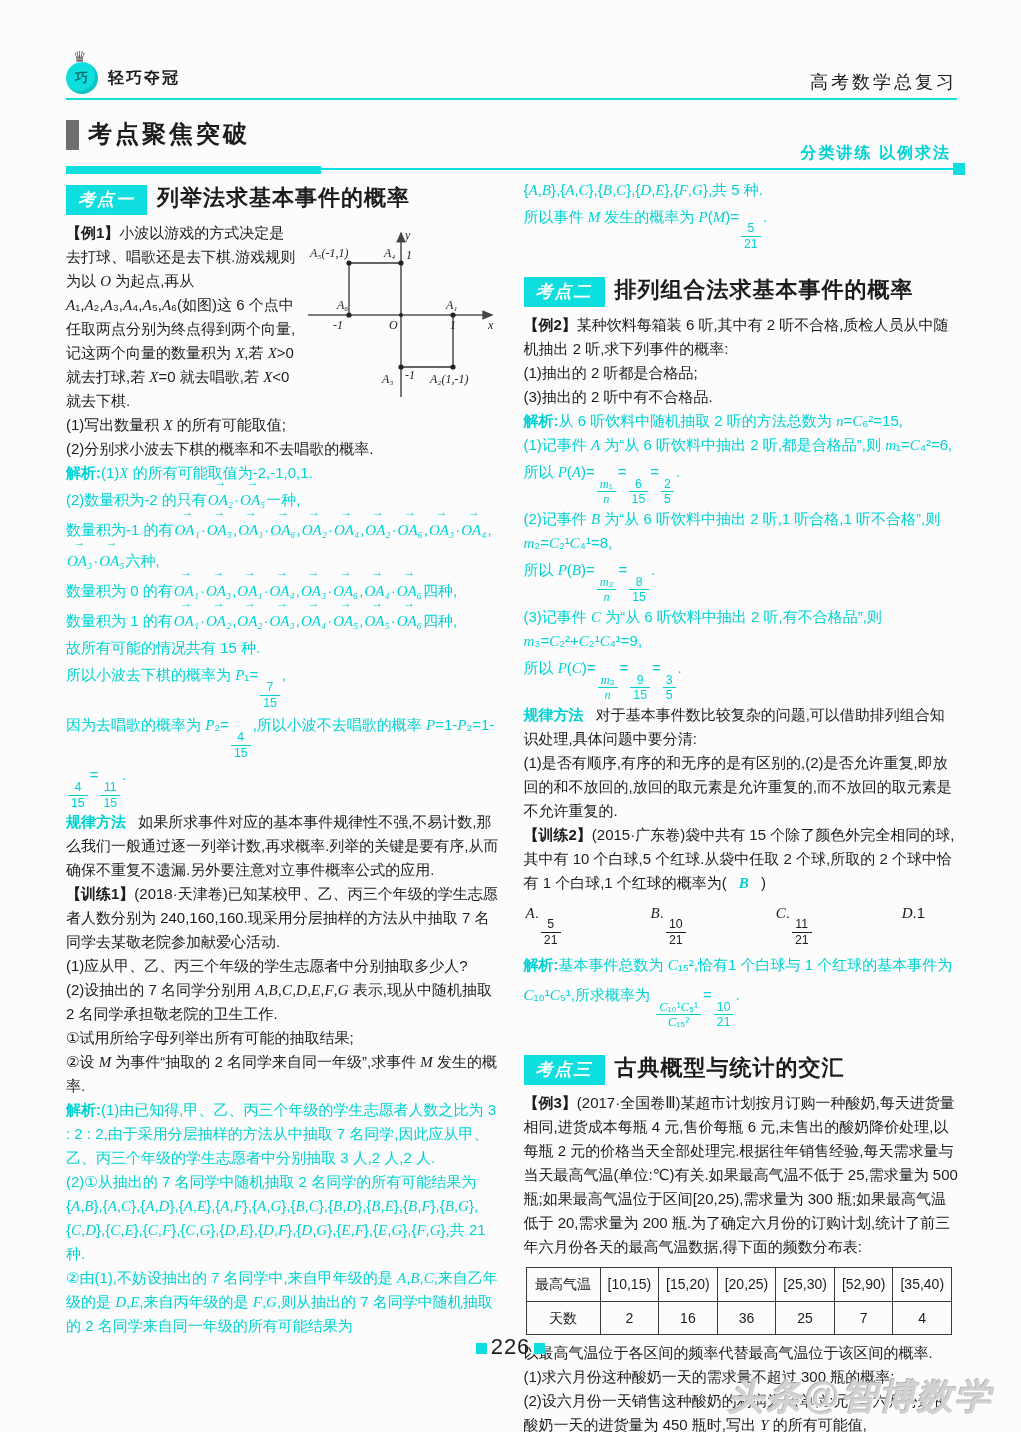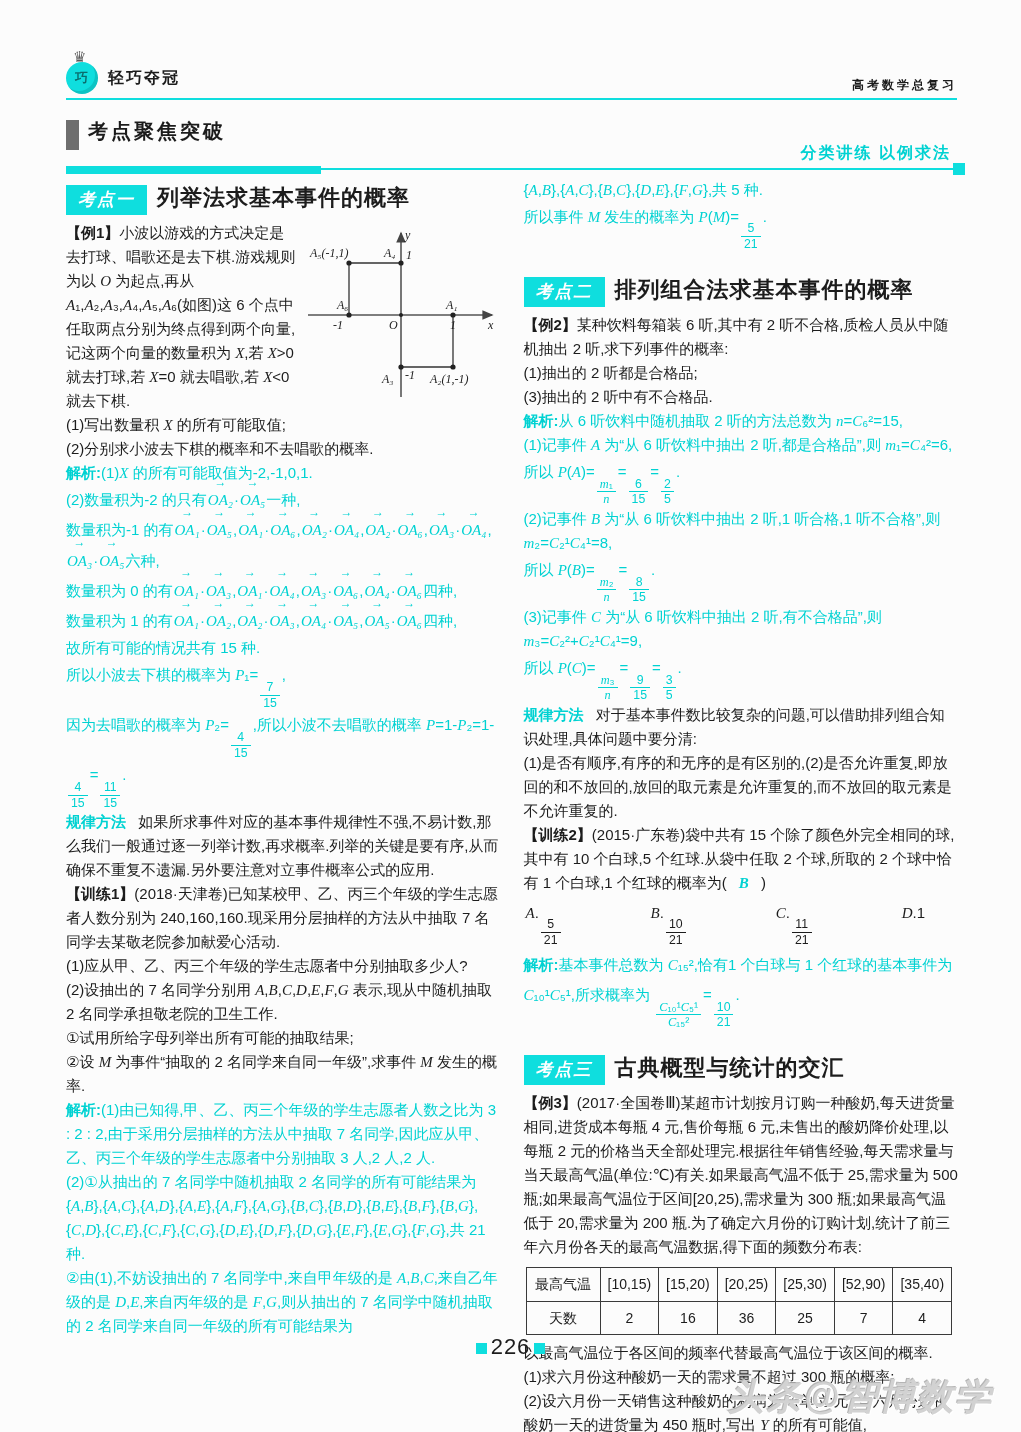--- a/index.html
+++ b/index.html
@@ -9,25 +9,25 @@
         overflow:hidden;color:var(--ink);}
   
   .hdr{position:absolute;left:66px;right:64px;top:48px;height:52px;
        border-bottom:2px solid var(--cyb);display:flex;justify-content:space-between;align-items:flex-end;padding-bottom:4px;}
   .brand{display:flex;align-items:center;gap:10px;}
   .logo{position:relative;width:32px;height:32px;border-radius:50%;background:var(--cyb);
         box-shadow:inset -3px -3px 0 rgba(0,0,0,.12);display:inline-block;}
   .logo .crown{position:absolute;top:-13px;left:7px;font-size:15px;color:#5a5a5a;line-height:1;}
   .logo .face{position:absolute;top:7px;left:9px;font-size:13px;color:#0b6d6d;font-weight:bold;}
   .brand-name{font-size:16px;font-weight:bold;letter-spacing:2px;}
-  .edition{font-size:12px;font-weight:bold;letter-spacing:3px;}
+  .edition{font-size:18px;font-weight:normal;letter-spacing:3px;}
   
   .banner{position:absolute;left:66px;right:64px;top:118px;height:48px;}
   .banner .block{position:absolute;left:0;top:2px;width:13px;height:30px;background:#6e6e6e;}
-  .banner h1{position:absolute;left:22px;top:0;font-size:20px;letter-spacing:3px;font-weight:bold;}
+  .banner h1{position:absolute;left:22px;top:0;font-size:24px;letter-spacing:3px;font-weight:bold;}
   .banner .tagline{position:absolute;right:6px;bottom:2px;color:var(--cy);font-size:16px;font-weight:bold;letter-spacing:2px;}
   .banner .thick{position:absolute;left:0;bottom:-8px;width:255px;height:8px;background:var(--cyb);}
   .banner .thin{position:absolute;left:0;bottom:-4px;right:0;height:2px;background:var(--cyb);}
   .banner .endsq{position:absolute;right:-8px;bottom:-9px;width:12px;height:12px;background:var(--cyb);}
   
   .cols{position:absolute;left:66px;right:62px;top:178px;bottom:90px;display:flex;gap:22px;}
   .col{flex:1 1 0;font-size:15px;line-height:1.6;}
   .col p{margin:0;}
   .blk{color:var(--ink);}
   .cy{color:var(--cy);}

